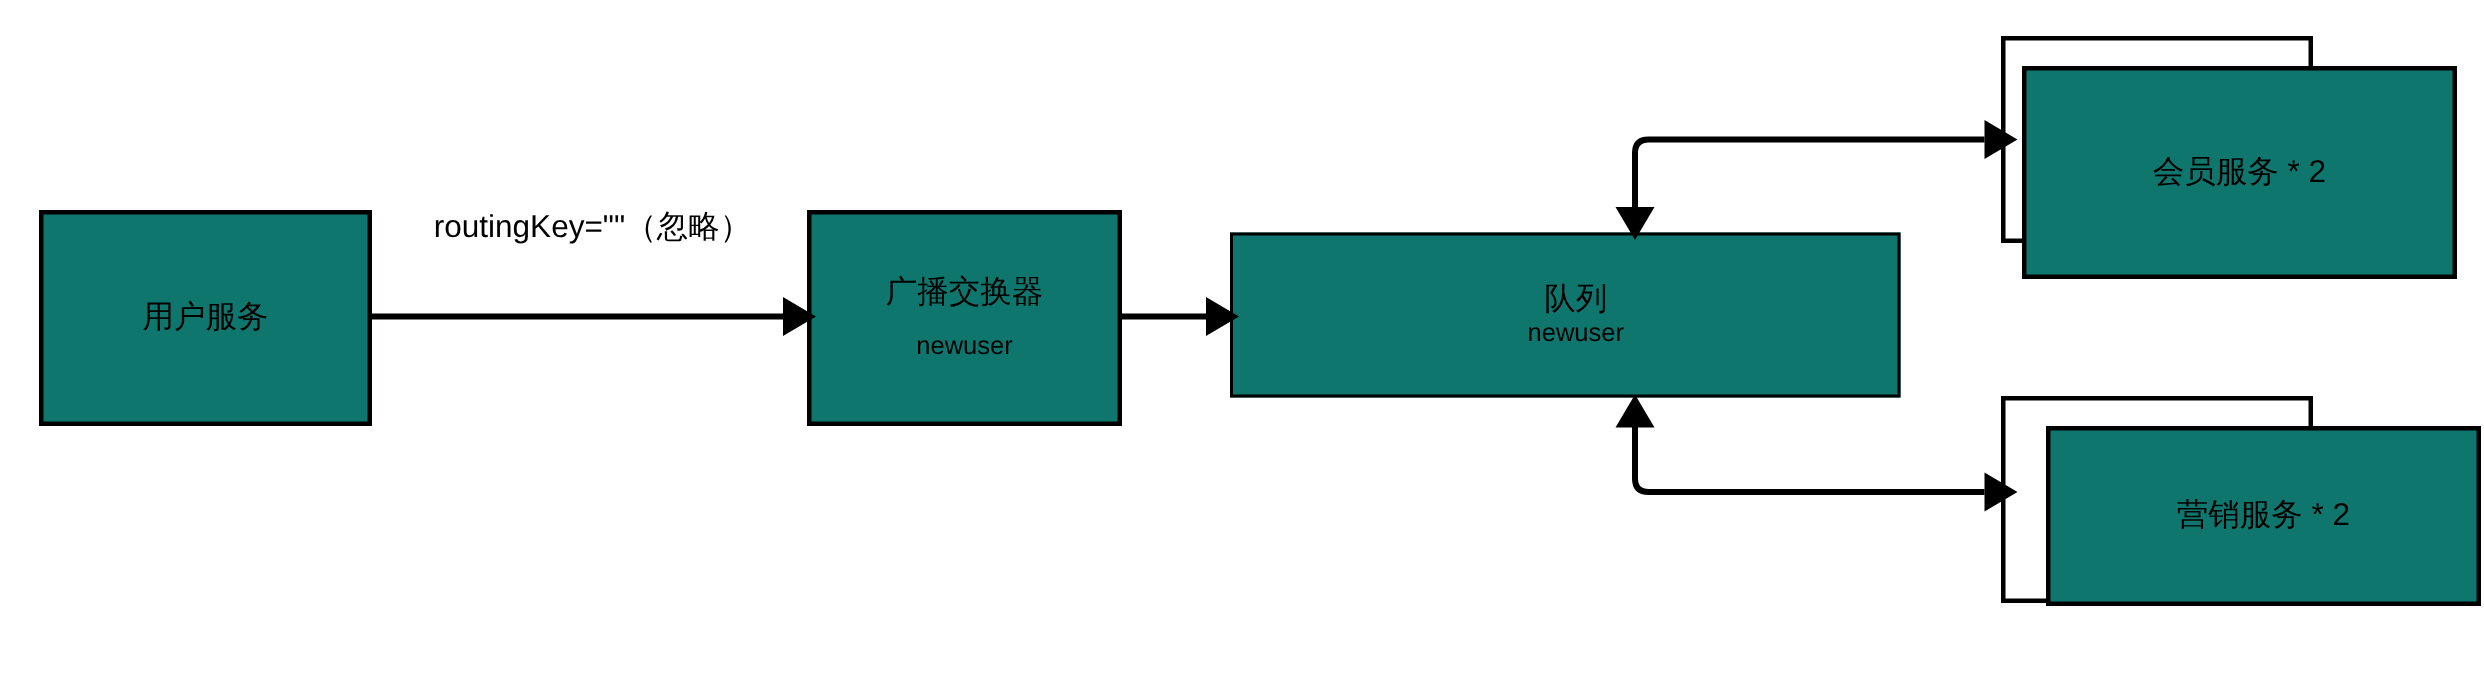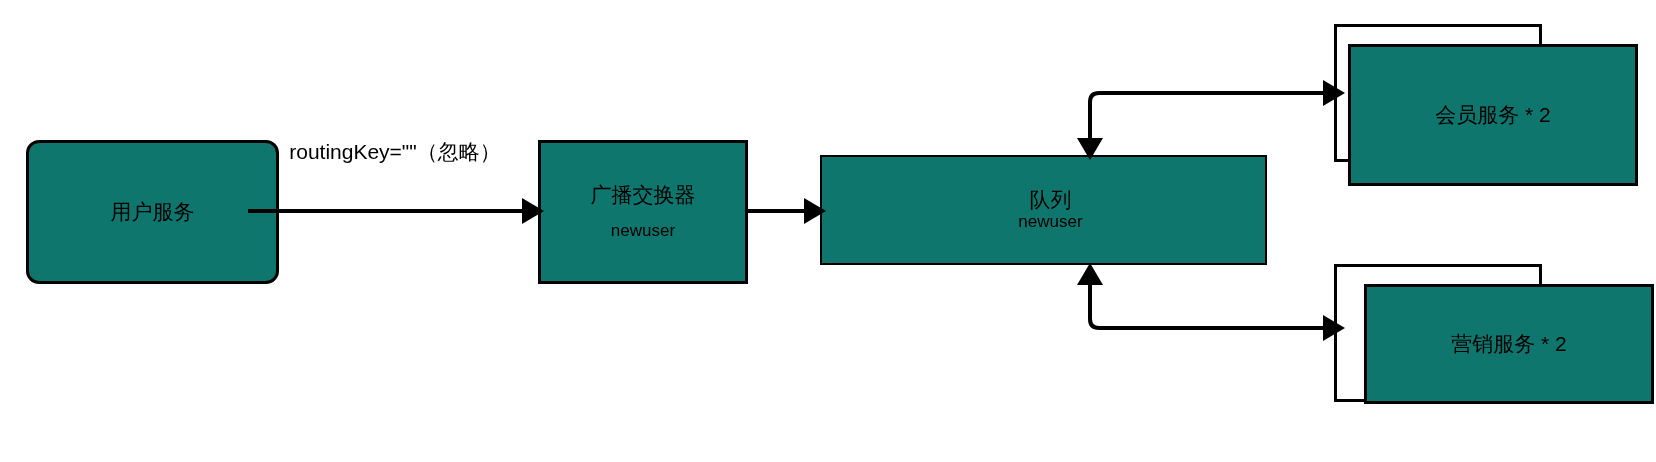--- a/index.html
+++ b/index.html
@@ -105,21 +105,21 @@
     </g>
 
     <g>
       <path d="M 1090 283 L 1090 319 Q 1090 328 1099 328 L 1323 328"></path>
       <polygon points="1323,315 1345,328 1323,341"></polygon>
       <path d="M 1090 319 L 1090 283"></path>
       <polygon points="1077,285 1090,263 1103,285"></polygon>
     </g>
   </svg>
 
-  <div class="node" style="left:26px; top:140px; width:253px; height:144px;border-radius:13px;">
+  <div class="node" style="left:26px; top:140px; width:222px; height:144px;">
     <div class="line1">用户服务</div>
   </div>
 
   <div class="node" style="left:538px; top:140px; width:210px; height:144px;gap:14px;">
     <div class="line1">广播交换器</div>
     <div class="line2">newuser</div>
   </div>
 
   <div class="node thin" style="left:820px; top:155px; width:447px; height:110px;padding-left:14px;">
     <div class="line1">队列</div>

